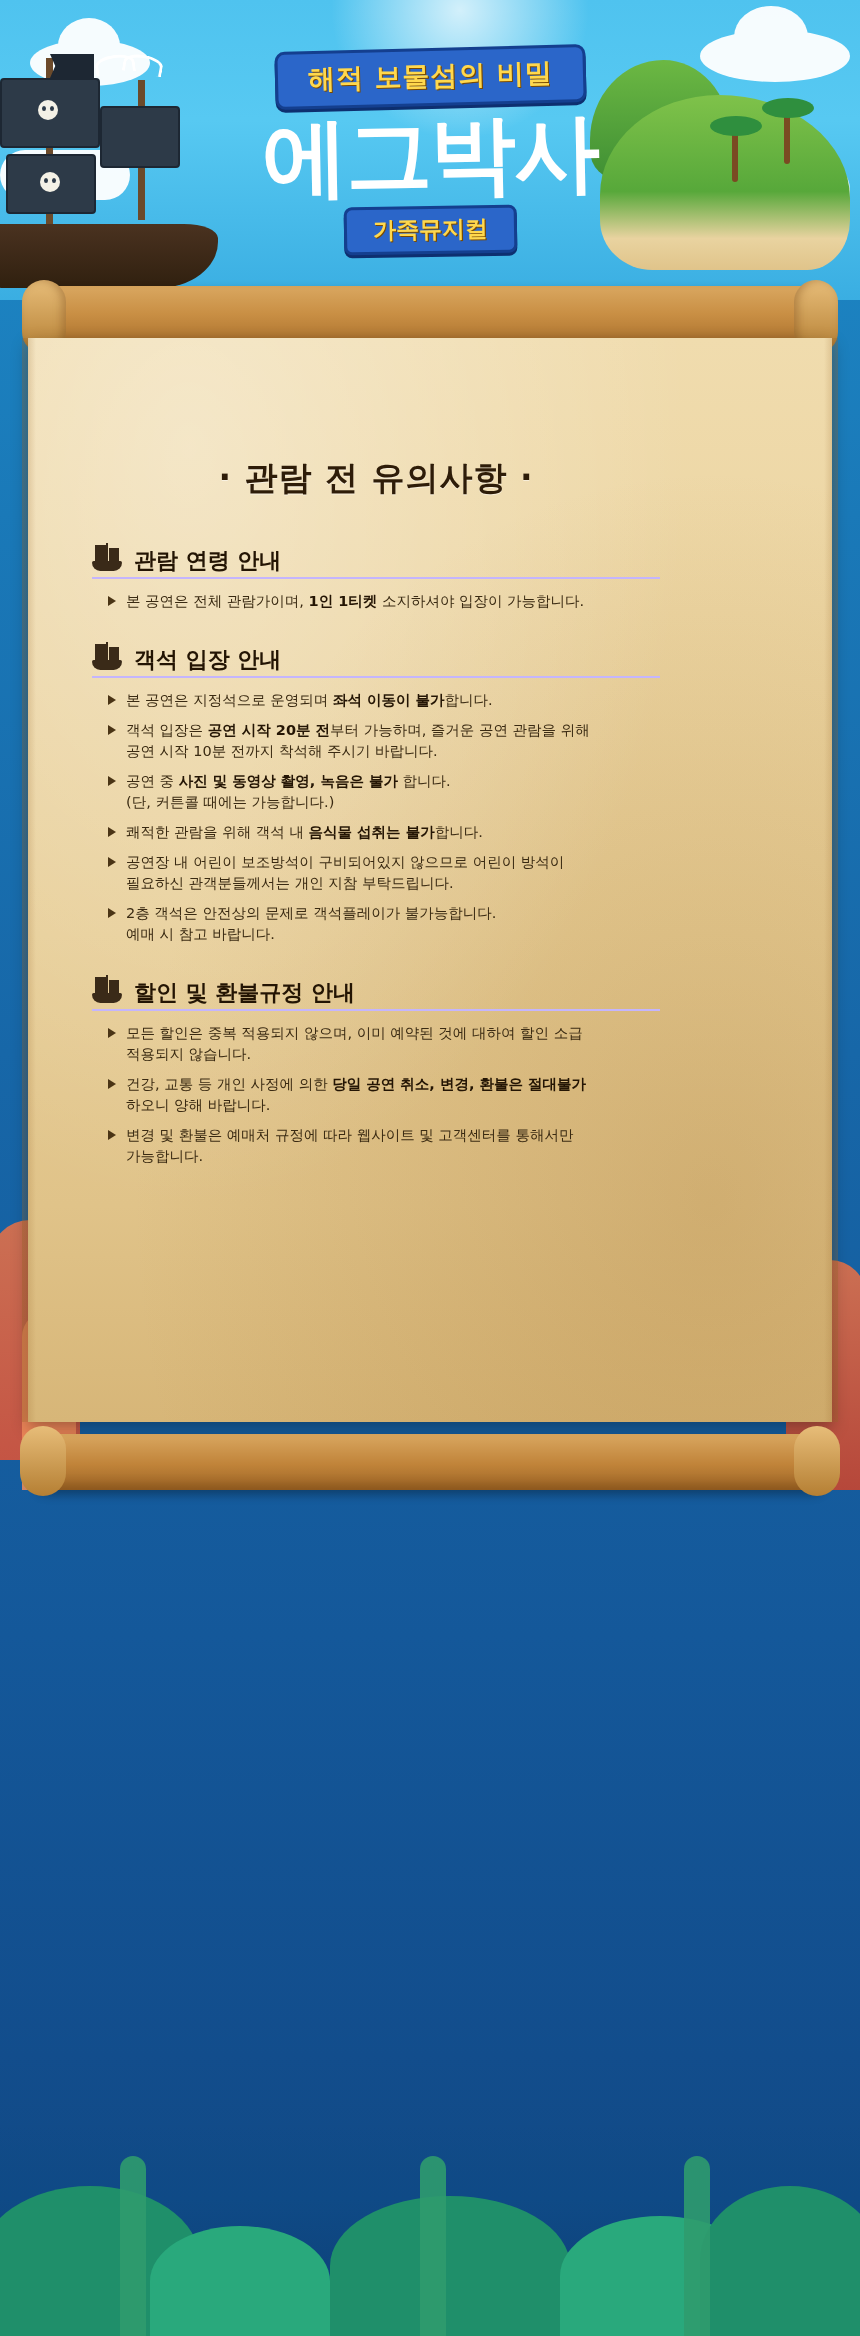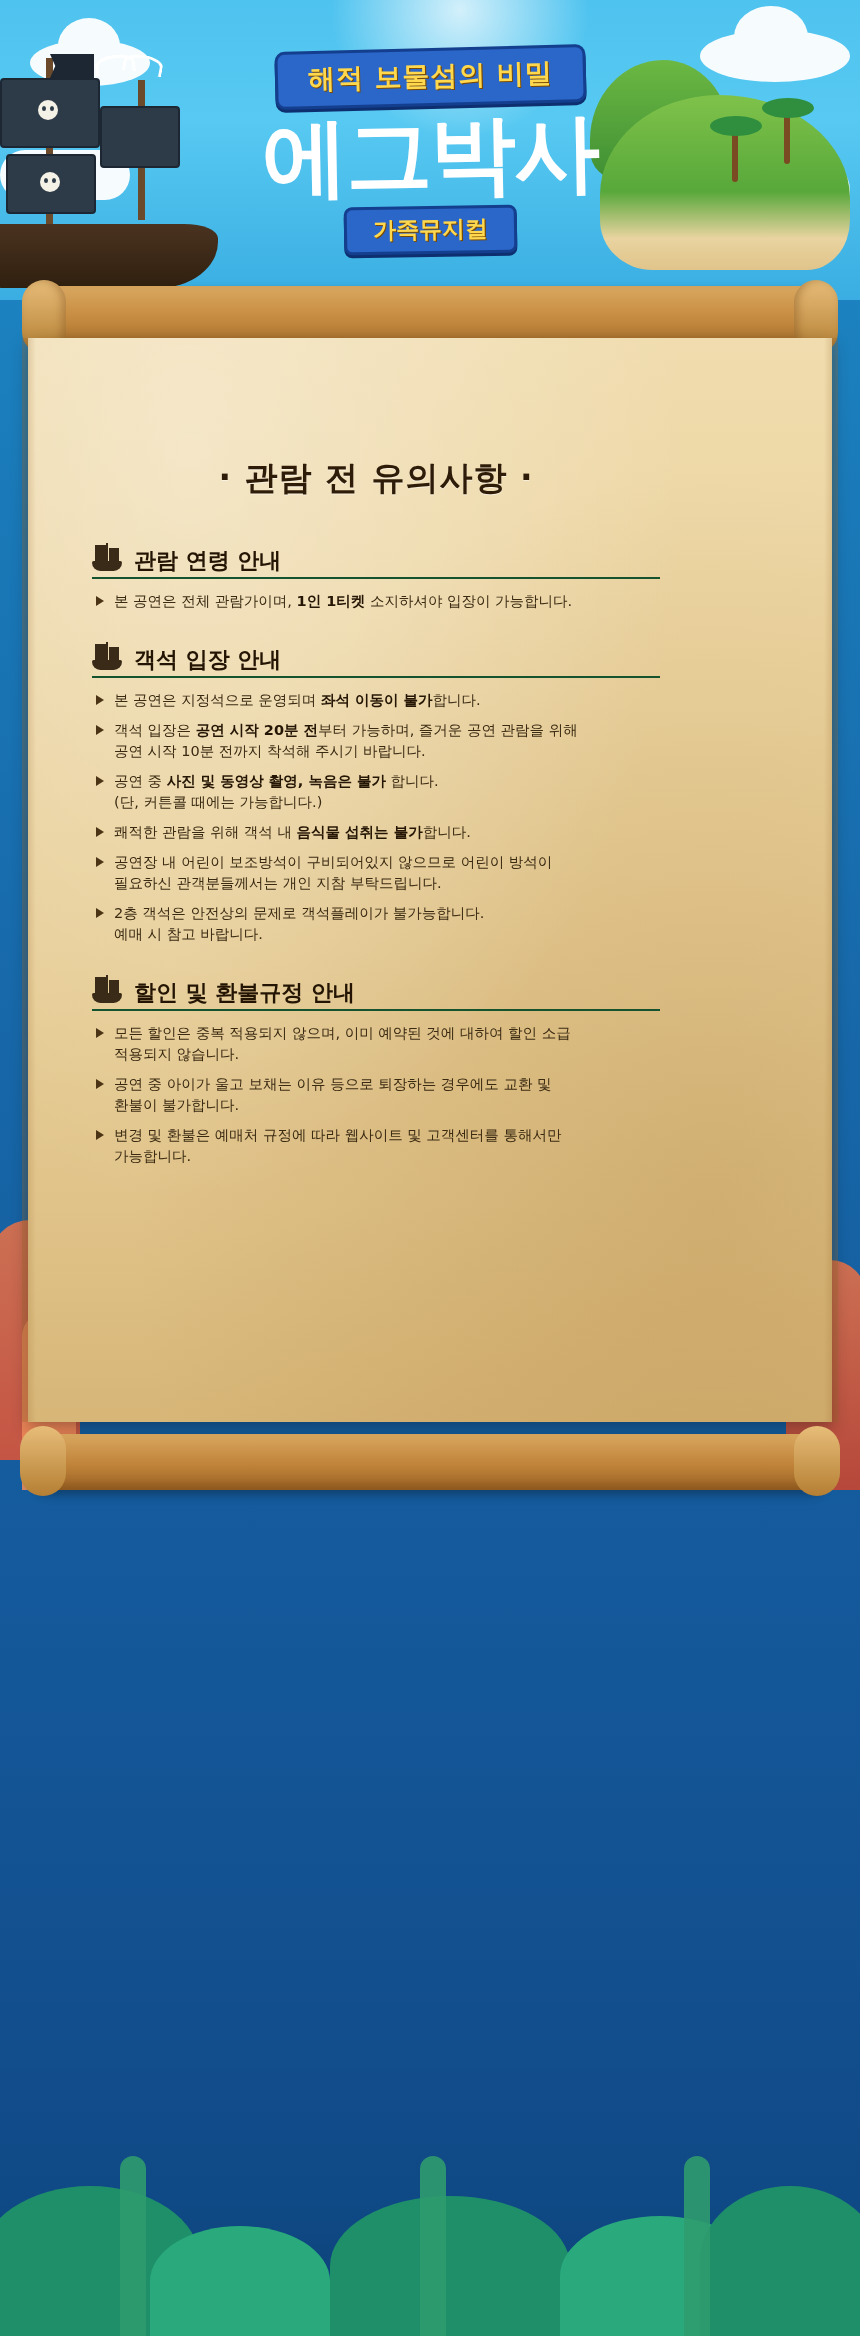--- a/index.html
+++ b/index.html
@@ -195,31 +195,31 @@
     text-align:center;
     font-size:33px;font-weight:bold;color:#2e1c08;
     letter-spacing:1px;
     margin:118px 0 42px;
     text-shadow:0 1px 0 rgba(255,255,255,.5);
   }
 
   .section{margin-bottom:30px;}
   .sec-head{
     display:flex;align-items:flex-end;gap:12px;
-    border-bottom:2px solid #14532d;
+    border-bottom:2px solid #c4b5fd;
     padding-bottom:5px;margin-bottom:12px;
   }
   .ship-icon{width:30px;height:28px;position:relative;flex:0 0 auto;margin-bottom:1px;}
   .ship-icon .si-hull{position:absolute;left:0;bottom:0;width:30px;height:10px;background:#3a2a18;border-radius:2px 2px 10px 10px;}
   .ship-icon .si-sail{position:absolute;left:3px;bottom:10px;width:11px;height:16px;background:#3a2a18;}
   .ship-icon .si-sail2{position:absolute;left:17px;bottom:10px;width:10px;height:13px;background:#3a2a18;}
   .ship-icon .si-mast{position:absolute;left:14px;bottom:8px;width:2px;height:20px;background:#3a2a18;}
   .sec-title{font-size:22px;font-weight:bold;color:#231403;line-height:1;}
 
-  ul.items{list-style:none;margin:0;padding:0;}
+  ul.items{list-style:none;margin:12px;padding:0;}
   ul.items li{
     position:relative;
     padding-left:22px;
     margin-bottom:9px;
     font-size:14.5px;
     line-height:1.45;
     color:#3a2a12;
   }
   ul.items li:before{
     content:"";position:absolute;left:4px;top:5px;
@@ -341,19 +341,19 @@
             <span class="ship-icon">
               <span class="si-sail"></span>
               <span class="si-sail2"></span>
               <span class="si-mast"></span>
               <span class="si-hull"></span>
             </span>
             <div class="sec-title">할인 및 환불규정 안내</div>
           </div>
           <ul class="items">
             <li>모든 할인은 중복 적용되지 않으며, 이미 예약된 것에 대하여 할인 소급<br>적용되지 않습니다.</li>
-            <li>공연 중 아이가 울고 보채는 이유 등으로 퇴장하는 경우에도 교환 및<br>환불이 불가합니다.</li>
+            <li>건강, 교통 등 개인 사정에 의한 <b>당일 공연 취소, 변경, 환불은 절대불가</b><br>하오니 양해 바랍니다.</li>
             <li>변경 및 환불은 예매처 규정에 따라 웹사이트 및 고객센터를 통해서만<br>가능합니다.</li>
           </ul>
         </div>
       </div>
   </div>
 </div>
 
 </body></html>

